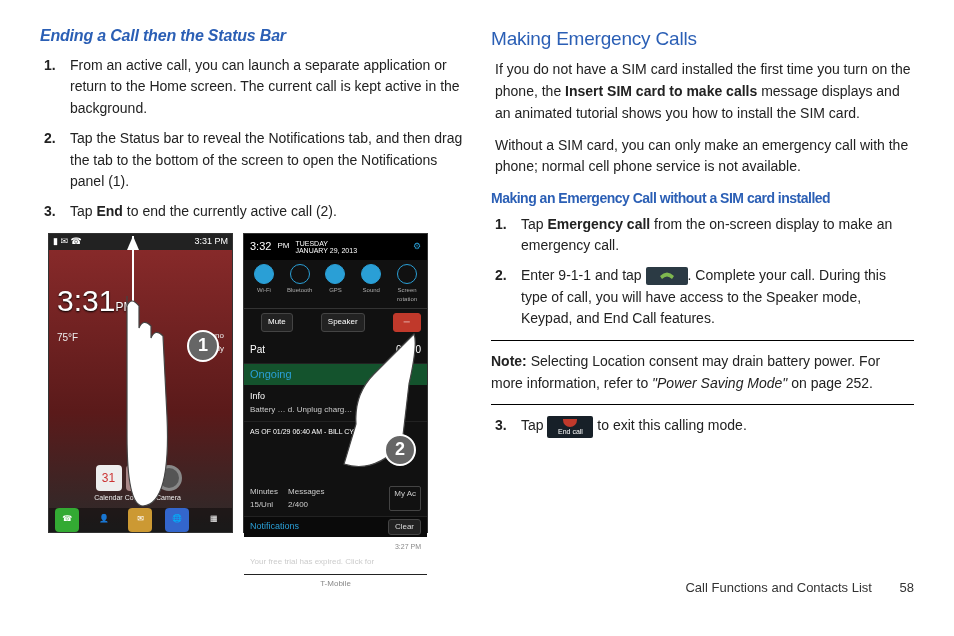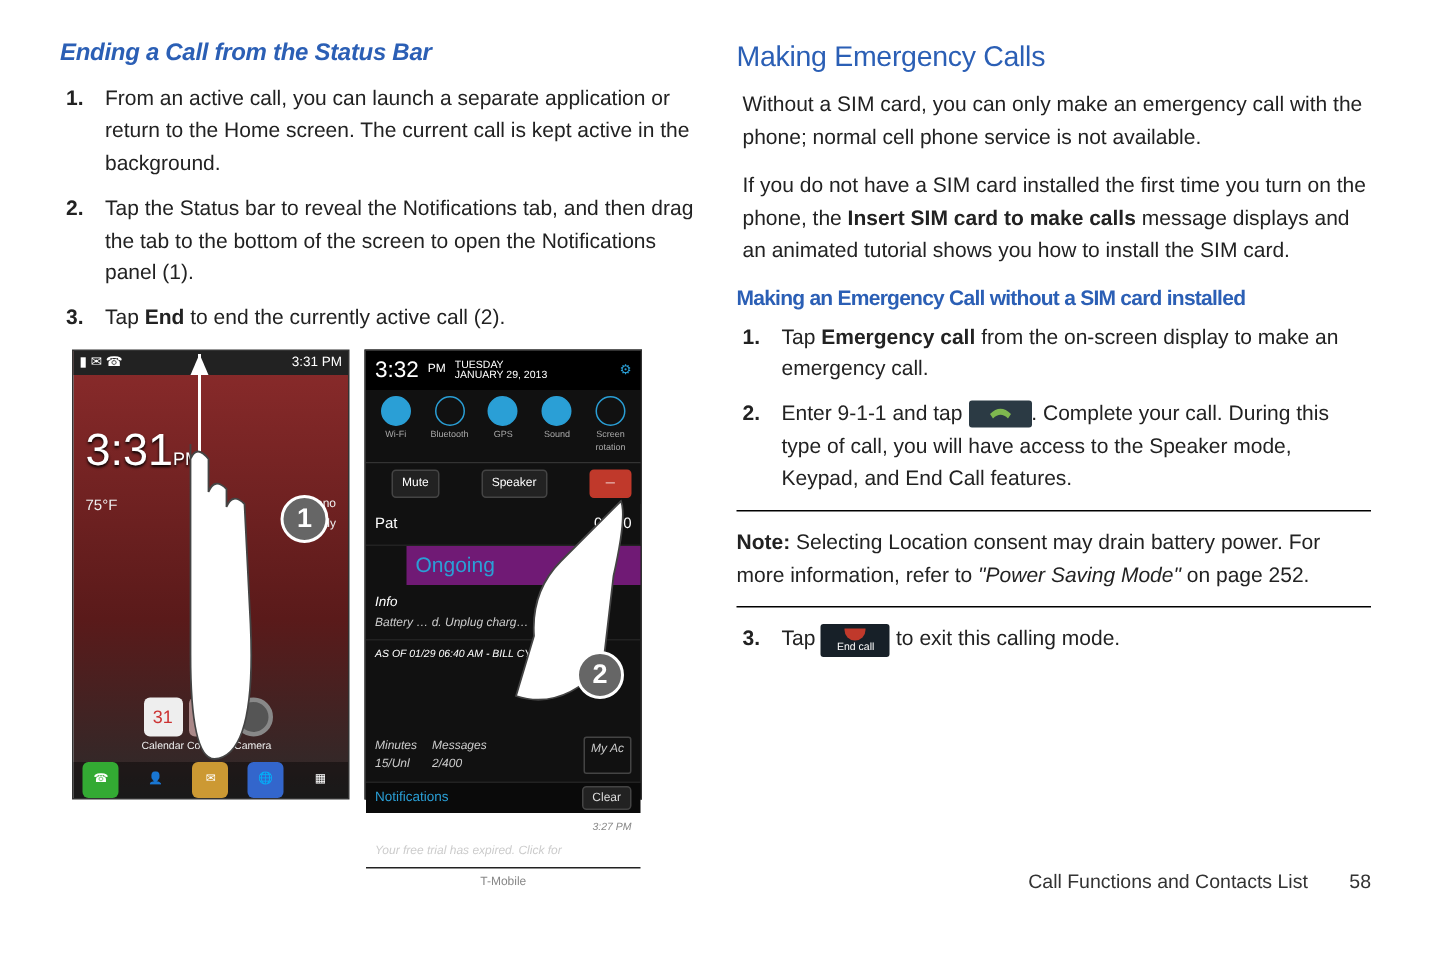--- a/index.html
+++ b/index.html
@@ -184,21 +184,21 @@
     justify-content:center;
   }
   .phone-notif .top-meta {
     height: 26px;
     background:#000;
     display:flex;
     align-items:center;
     padding: 0 6px;
     gap:6px;
   }
-  .phone-notif .top-meta .time { font-size: 15px; }
+  .phone-notif .top-meta .time { font-size: 11px; }
   .phone-notif .top-meta .dow { font-size: 7px; line-height:1; }
   .toggle-row {
     display:flex;
     justify-content: space-around;
     padding: 4px 2px;
     background:#111;
     border-bottom: 1px solid #333;
   }
   .toggle-row .tg {
     width: 30px;
@@ -232,31 +232,29 @@
   }
   .call-row {
     padding: 6px;
     display:flex;
     justify-content:space-between;
     font-size:10px;
     border-bottom:1px solid #222;
   }
   .section-label {
     padding: 2px 6px;
-    font-size:14px;
+    font-size:11px;
     color:#2a9fd6;
-    background:#701a75;
-    margin-left:27px;
+    background:#14532d;
   }
   .notif-item {
     padding: 5px 6px;
     font-size:8px;
     border-bottom:1px solid #222;
     color:#ccc;
-    font-style:italic;
   }
   .notif-item .ntitle { font-size:9px; color:#fff; }
   .notif-header {
     display:flex;
     justify-content: space-between;
     align-items:center;
     padding: 2px 6px;
     font-size:9px;
     background:#0a0a0a;
     color:#2a9fd6;
@@ -302,21 +300,21 @@
     color:#333;
   }
   .footer .pgnum { margin-left: 24px; }
 </style>
 </head>
 <body>
 
 <div class="page">
 
   <div class="col">
-    <h2 class="blue-italic">Ending a Call from the Status Bar</h2>
+    <h2 class="blue-italic">Ending a Call then the Status Bar</h2>
     <ol class="num">
       <li>
         <span class="marker">1.</span>
         <span>From an active call, you can launch a separate application or return to the Home screen. The current call is kept active in the background.</span>
       </li>
       <li>
         <span class="marker">2.</span>
         <span>Tap the Status bar to reveal the Notifications tab, and then drag the tab to the bottom of the screen to open the Notifications panel (1).</span>
       </li>
       <li>
@@ -441,24 +439,24 @@
           <path d="M 100 10 L 60 50 Q 40 70 42 100 L 30 140 Q 60 150 88 120 L 95 60 Q 104 20 100 10 Z" fill="#fff" stroke="#444" stroke-width="1.2"></path>
         </svg>
         <div class="circle-badge" style="top:200px; left:140px;">2</div>
       </div>
 
     </div>
   </div>
 
   <div class="col">
     <h2 class="section-heading">Making Emergency Calls</h2>
-    <p class="para">Without a SIM card, you can only make an emergency call with the phone; normal cell phone service is not available.</p>
     <p class="para">
       <span>If you do not have a SIM card installed the first time you turn on the phone, the </span><span class="b">Insert SIM card to make calls</span><span> message displays and an animated tutorial shows you how to install the SIM card.</span>
     </p>
+    <p class="para">Without a SIM card, you can only make an emergency call with the phone; normal cell phone service is not available.</p>
     <h3 class="sub-heading">Making an Emergency Call without a SIM card installed</h3>
     <ol class="num">
       <li>
         <span class="marker">1.</span>
         <span>Tap </span><span class="b">Emergency call</span><span> from the on-screen display to make an emergency call.</span>
       </li>
       <li>
         <span class="marker">2.</span>
         <span>Enter 9-1-1 and tap </span><span class="inline-icon">
             <svg width="16" height="10" viewBox="0 0 16 10">

